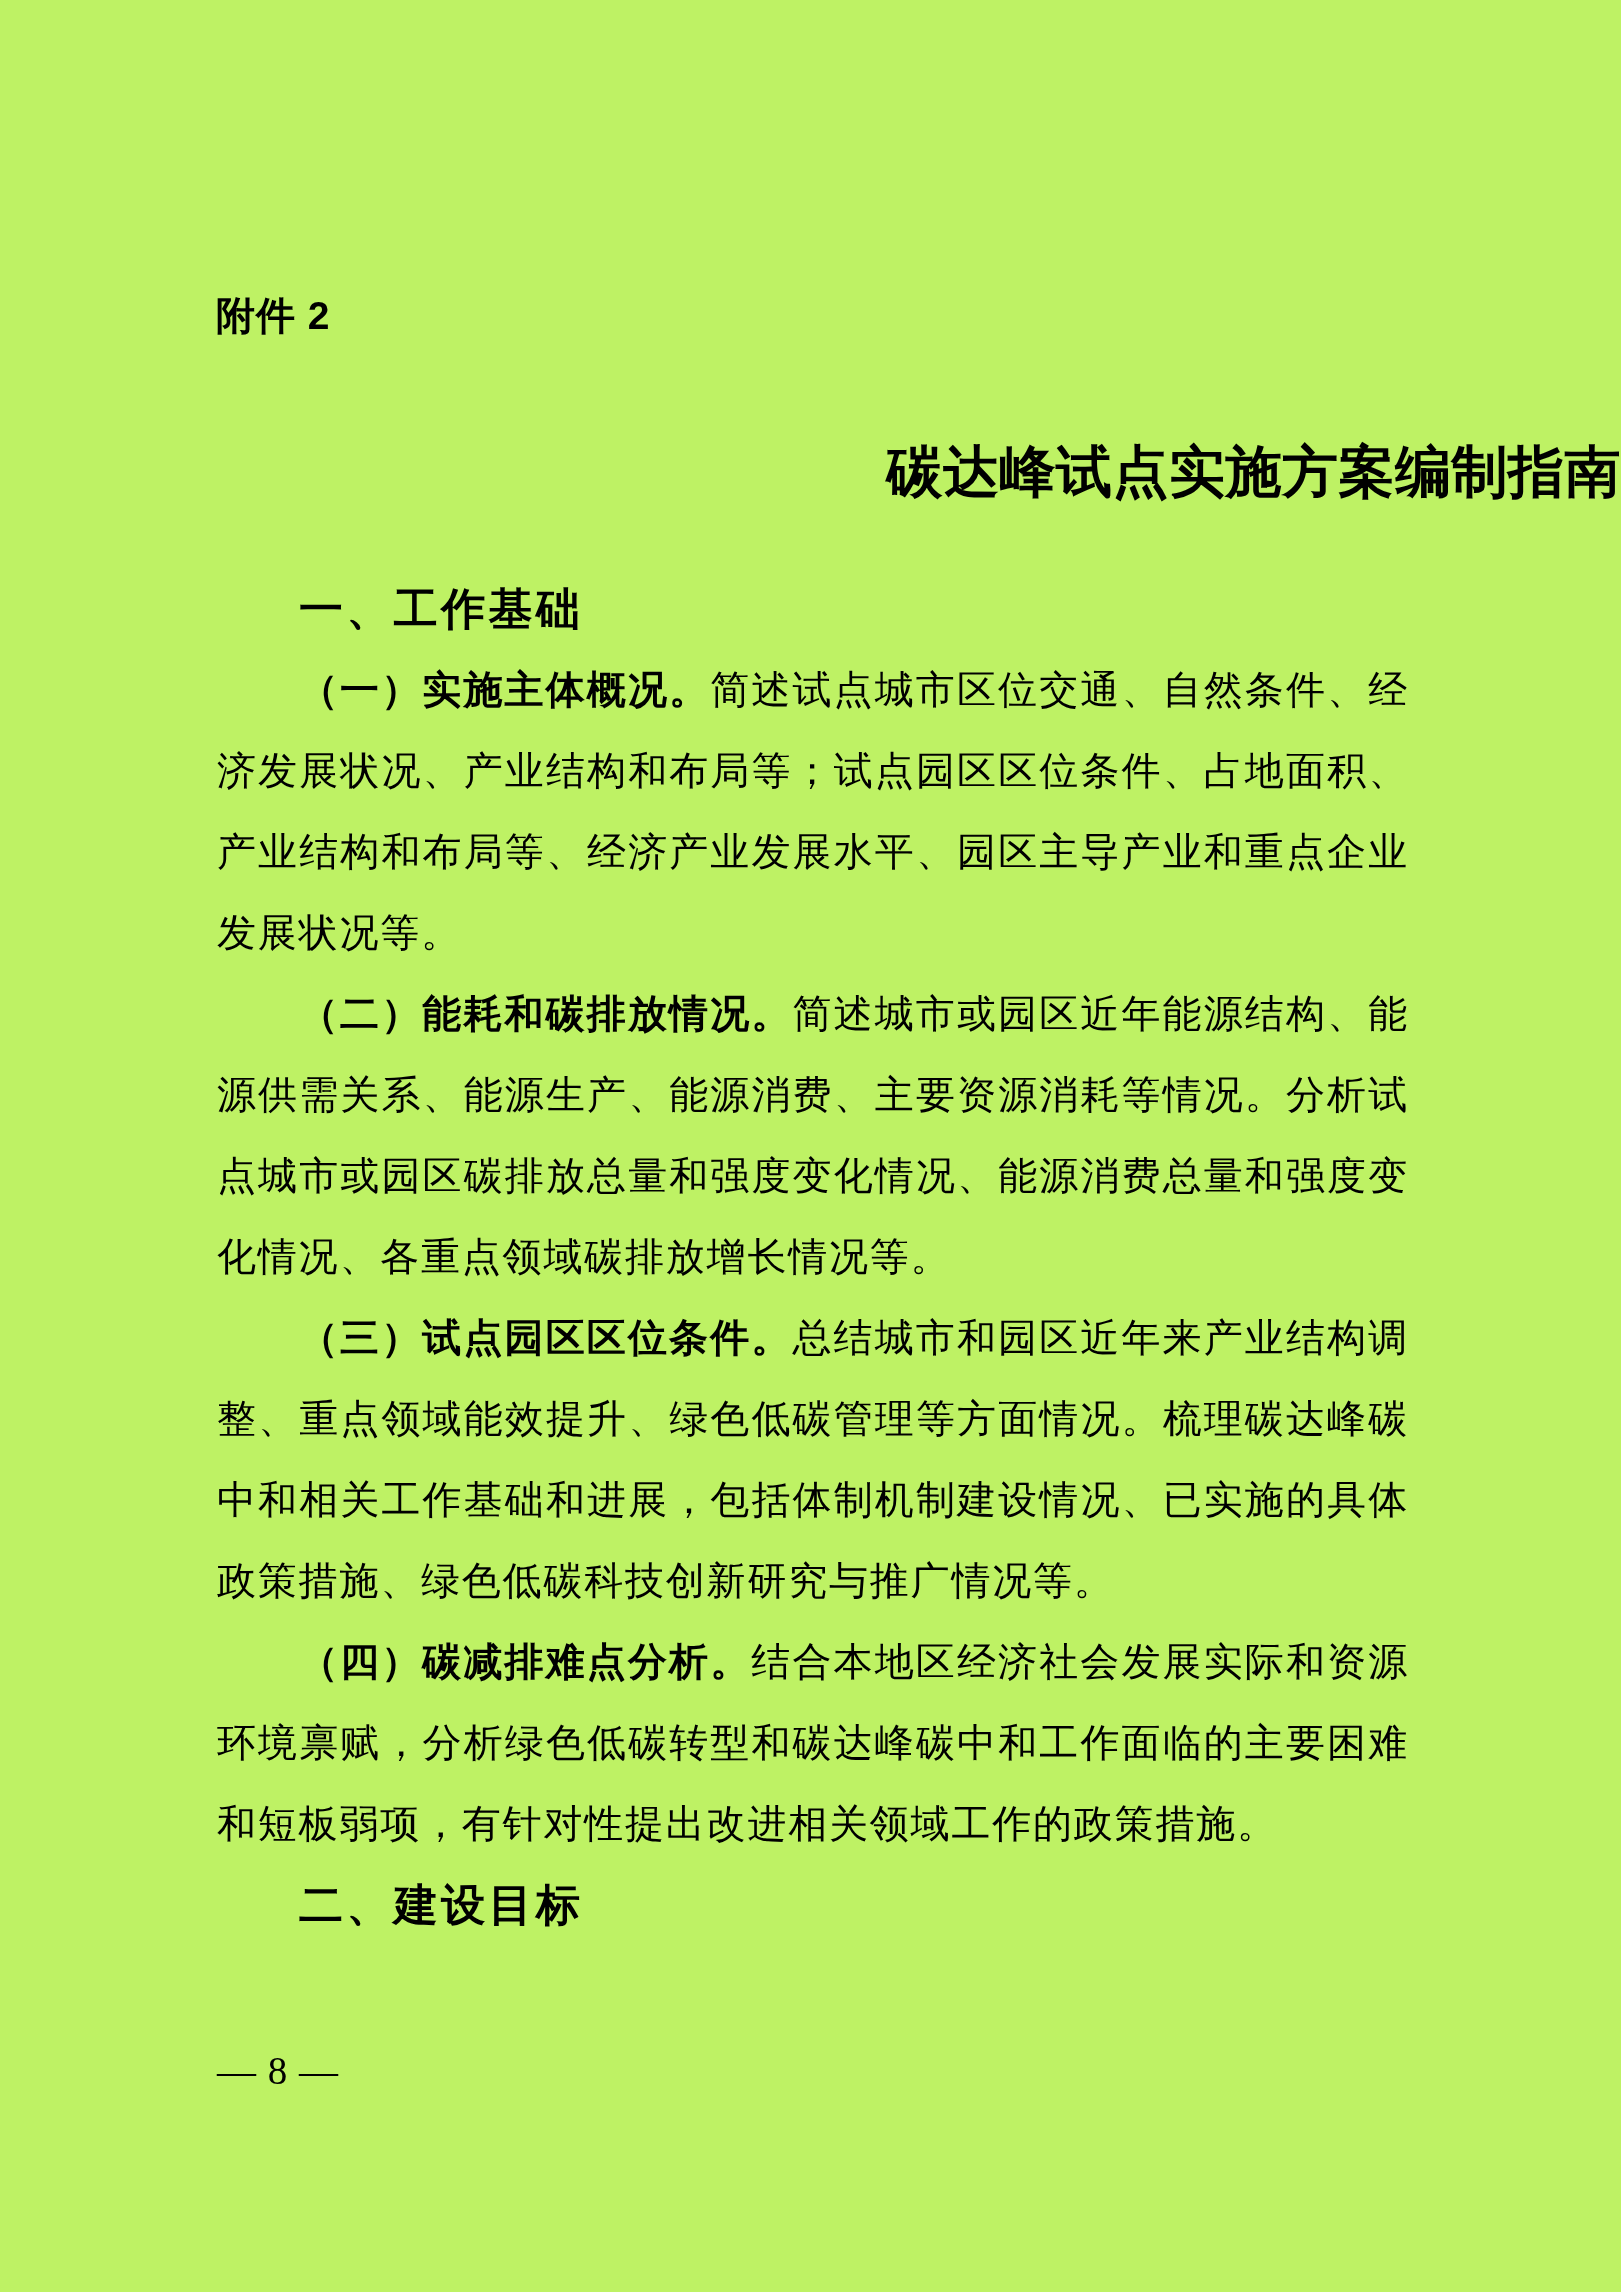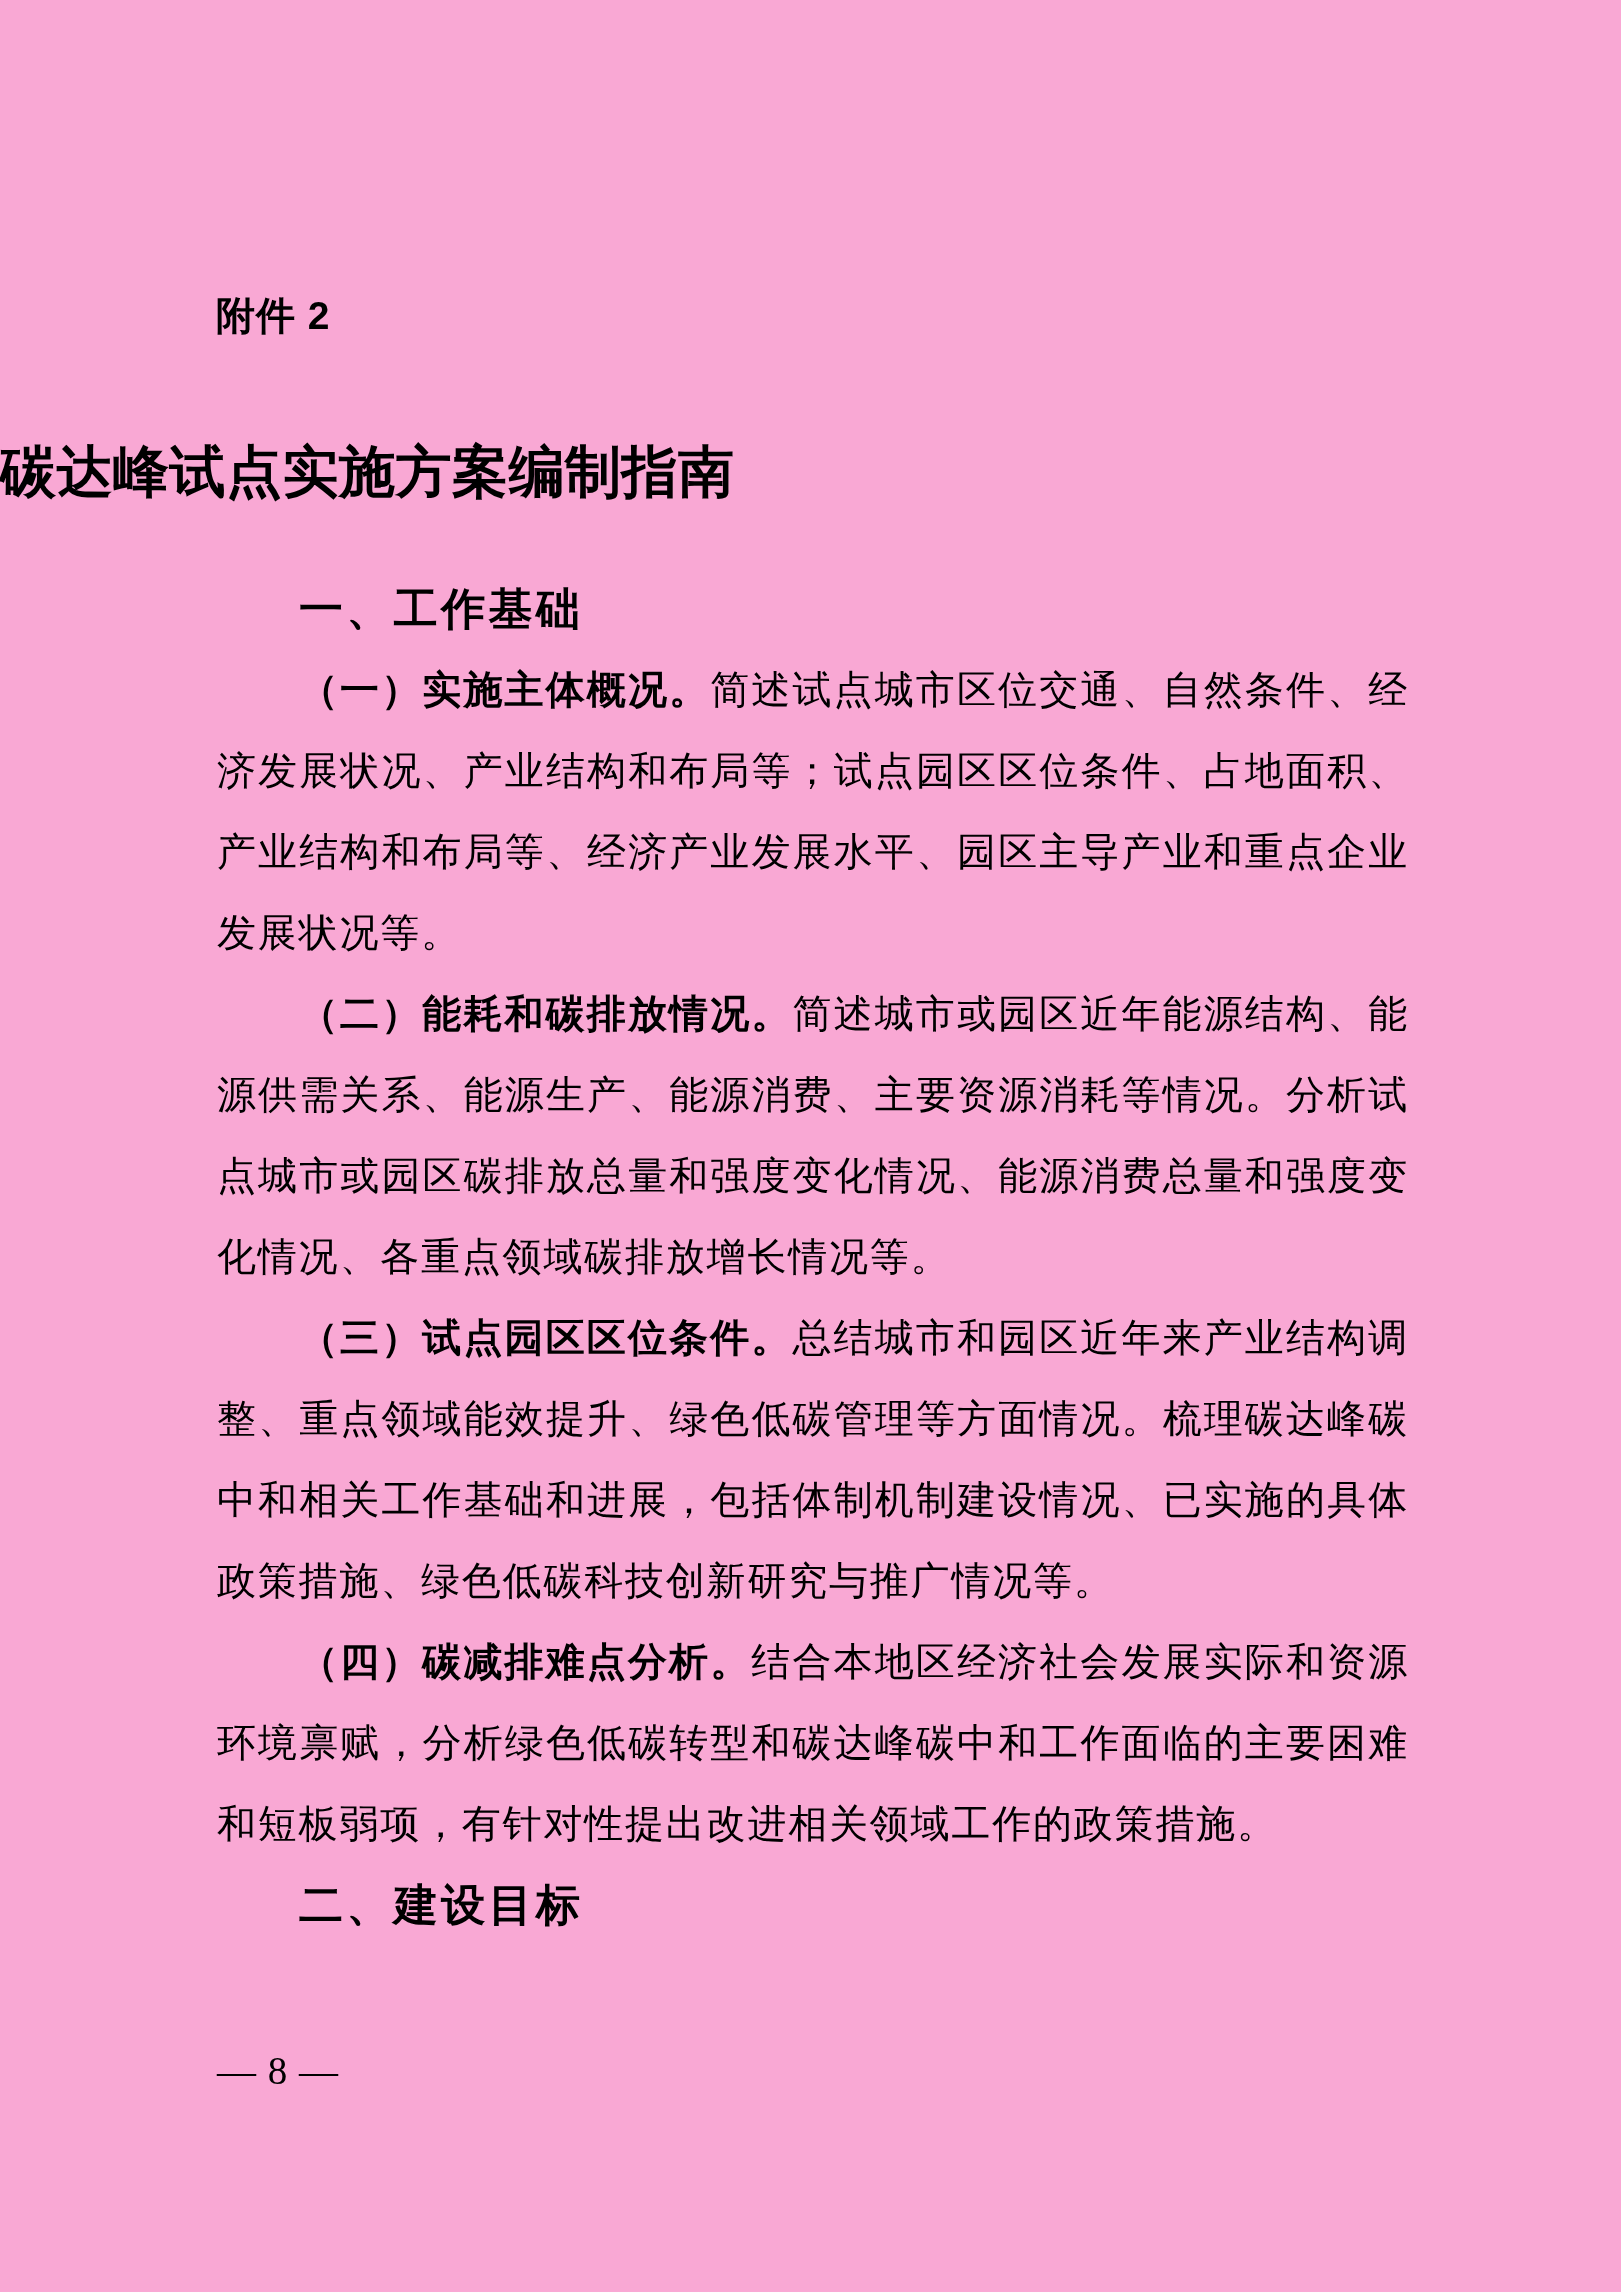--- a/index.html
+++ b/index.html
@@ -1,41 +1,41 @@
 <!DOCTYPE html>
 <html><head>
 <meta charset="utf-8">
 <style>
   html, body { margin: 0; padding: 0; background: #888; }
   .page {
     position: relative;
     width: 1621px;
     height: 2293px;
-    background: #f9a8d4;
+    background: #bef264;
     color: #000000;
     overflow: hidden;
     font-family: "Liberation Serif", "DejaVu Serif", serif;
   }
   .attachment-label {
     position: absolute;
     left: 216px;
     top: 294px;
     font-family: "Liberation Sans", "DejaVu Sans", sans-serif;
     font-weight: bold;
     font-size: 39px;
     line-height: 43px;
     letter-spacing: 1px;
     white-space: pre;
   }
   .doc-title {
     position: absolute;
     left: 0;
     top: 442px;
     width: 100%;
-    text-align: left;
+    text-align: right;
     font-family: "Liberation Serif", "DejaVu Serif", serif;
     font-weight: bold;
     font-size: 56px;
     line-height: 61px;
     letter-spacing: 0.5px;
   }
   .doc-body {
     position: absolute;
     left: 217px;
     top: 568px;

